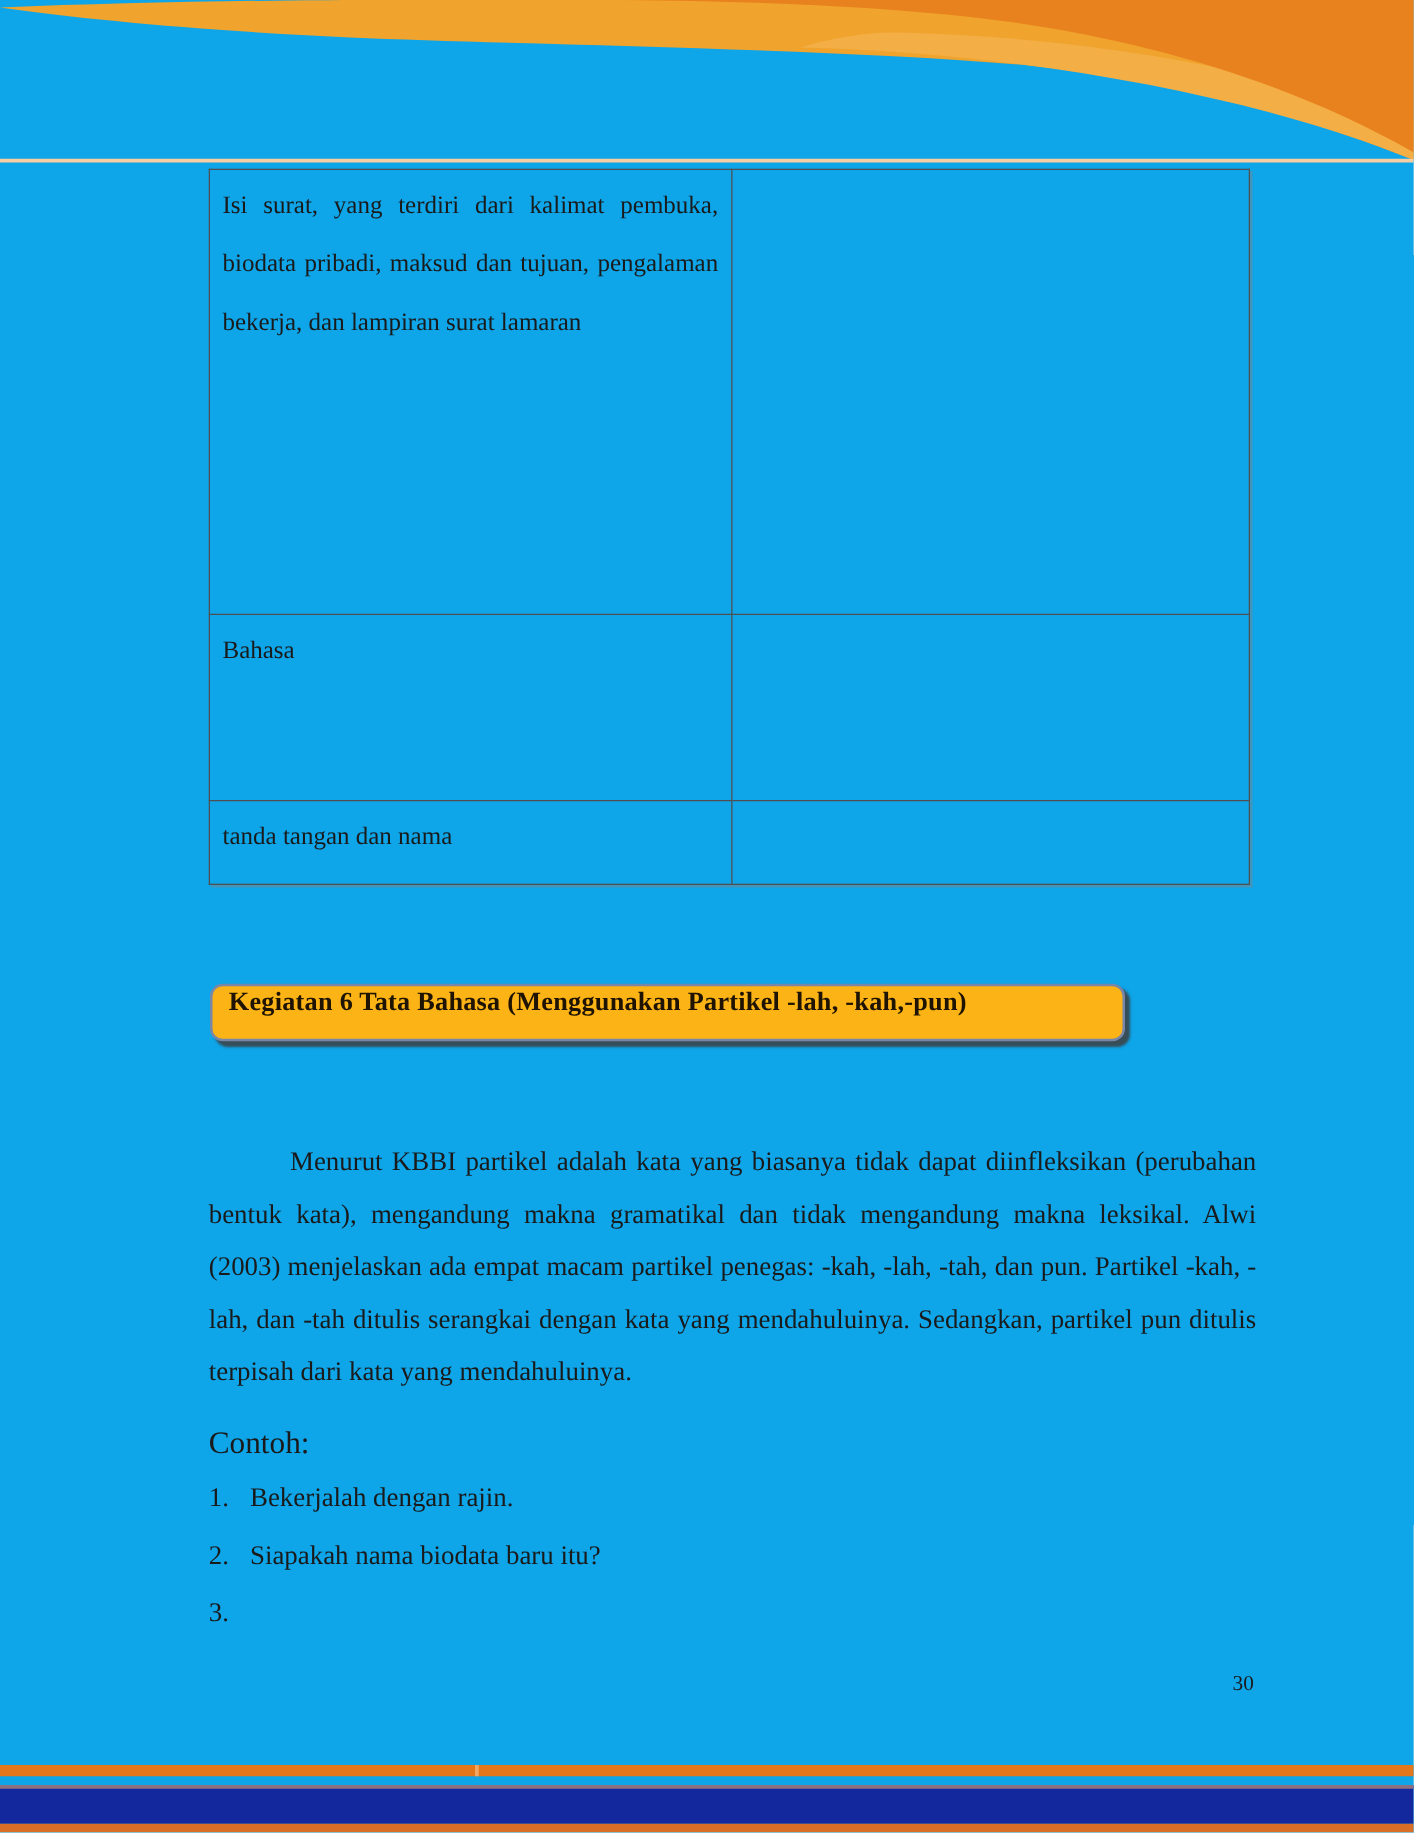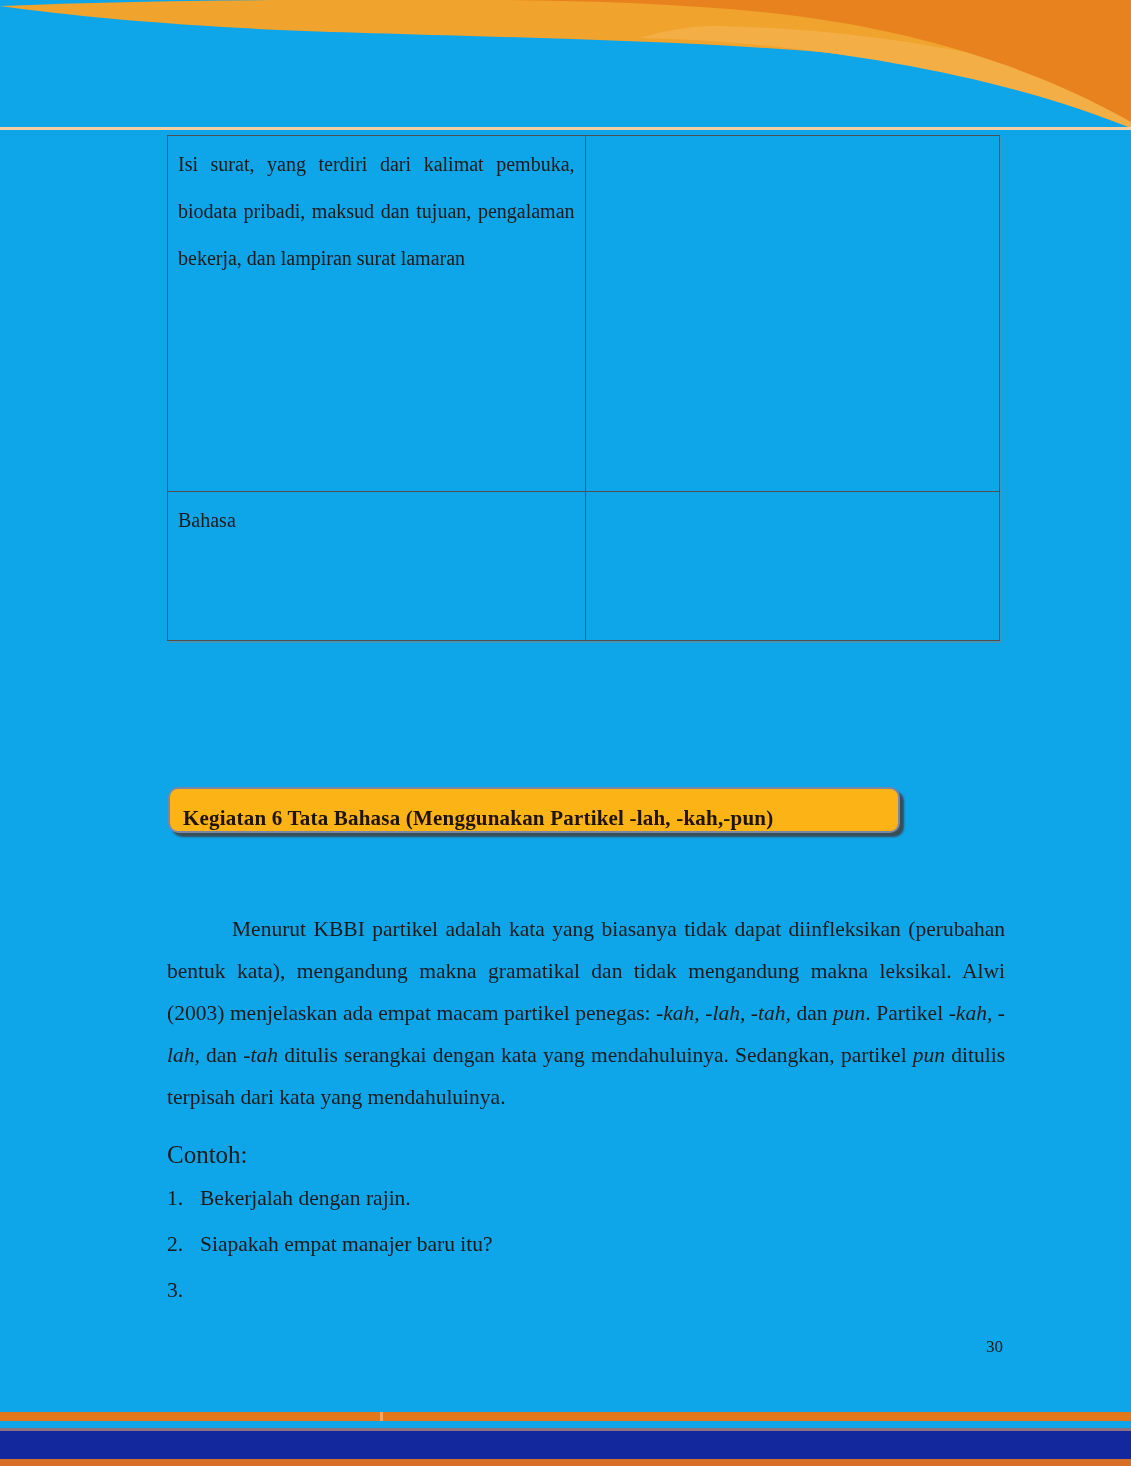--- a/index.html
+++ b/index.html
@@ -39,35 +39,35 @@
 
   
   .kegiatan {
     position:absolute; left:168px; top:787px;
     box-sizing:border-box;
     width:732px; height:46px;
     background:var(--heading-fill);
     border:2px solid var(--heading-border);
     border-radius:10px;
     box-shadow:4px 4px 2px rgba(62,62,62,.85);
-    display:flex; align-items:flex-end;
+    display:flex; align-items:flex-start;
     padding-left:13px;
     font-size:21px; font-weight:bold; color:#1f1403;
     letter-spacing:.2px;
   }
 
   
   .para {
     position:absolute; left:167px; top:886px;
     width:838px;
     font-size:21.5px; line-height:42px;
     text-align:justify;
     text-indent:65px;
   }
-  .para .it { font-style:italic; }
+  .para .it { }
 
   .contoh {
     position:absolute; left:167px; top:1134px;
     font-size:25px; line-height:42px;
   }
 
   .examples { position:absolute; left:167px; top:1175px; width:838px; }
   .examples .item { display:flex; height:46px; line-height:46px; font-size:21.5px; }
   .examples .num { width:33px; flex:0 0 33px; }
 
@@ -99,38 +99,42 @@
   <table class="doc-table">
     <tbody id="table-body">
         <tr>
           <td class="label-cell">Isi surat, yang terdiri dari kalimat pembuka, biodata pribadi, maksud dan tujuan, pengalaman bekerja, dan lampiran surat lamaran</td>
           <td class="value-cell"></td>
         </tr>
         <tr>
           <td class="label-cell">Bahasa</td>
           <td class="value-cell"></td>
         </tr>
+        <tr>
+          <td class="label-cell">tanda tangan dan nama</td>
+          <td class="value-cell"></td>
+        </tr>
       </tbody>
   </table>
 
   <div class="kegiatan">
     <span>Kegiatan 6 Tata Bahasa (Menggunakan Partikel -lah, -kah,-pun)</span>
   </div>
 
   <p class="para" id="paragraph"><span>Menurut KBBI partikel adalah kata yang biasanya tidak dapat diinfleksikan (perubahan bentuk kata), mengandung makna gramatikal dan tidak mengandung makna leksikal. Alwi (2003) menjelaskan ada empat macam partikel penegas: </span><span class="it">-kah, -lah, -tah,</span><span> dan </span><span class="it">pun</span><span>. Partikel </span><span class="it">-kah, -lah,</span><span> dan </span><span class="it">-tah</span><span> ditulis serangkai dengan kata yang mendahuluinya. Sedangkan, partikel </span><span class="it">pun</span><span> ditulis terpisah dari kata yang mendahuluinya.</span></p>
 
   <div class="contoh">Contoh:</div>
   <div class="examples" id="examples">
       <div class="item">
         <span class="num">1.</span>
         <span>Bekerjalah dengan rajin.</span>
       </div>
       <div class="item">
         <span class="num">2.</span>
-        <span>Siapakah empat manajer baru itu?</span>
+        <span>Siapakah nama biodata baru itu?</span>
       </div>
       <div class="item">
         <span class="num">3.</span>
       </div>
     </div>
 
   <div class="page-num">30</div>
   <div class="footer-orange-bar">
     <div class="divider"></div>
   </div>

